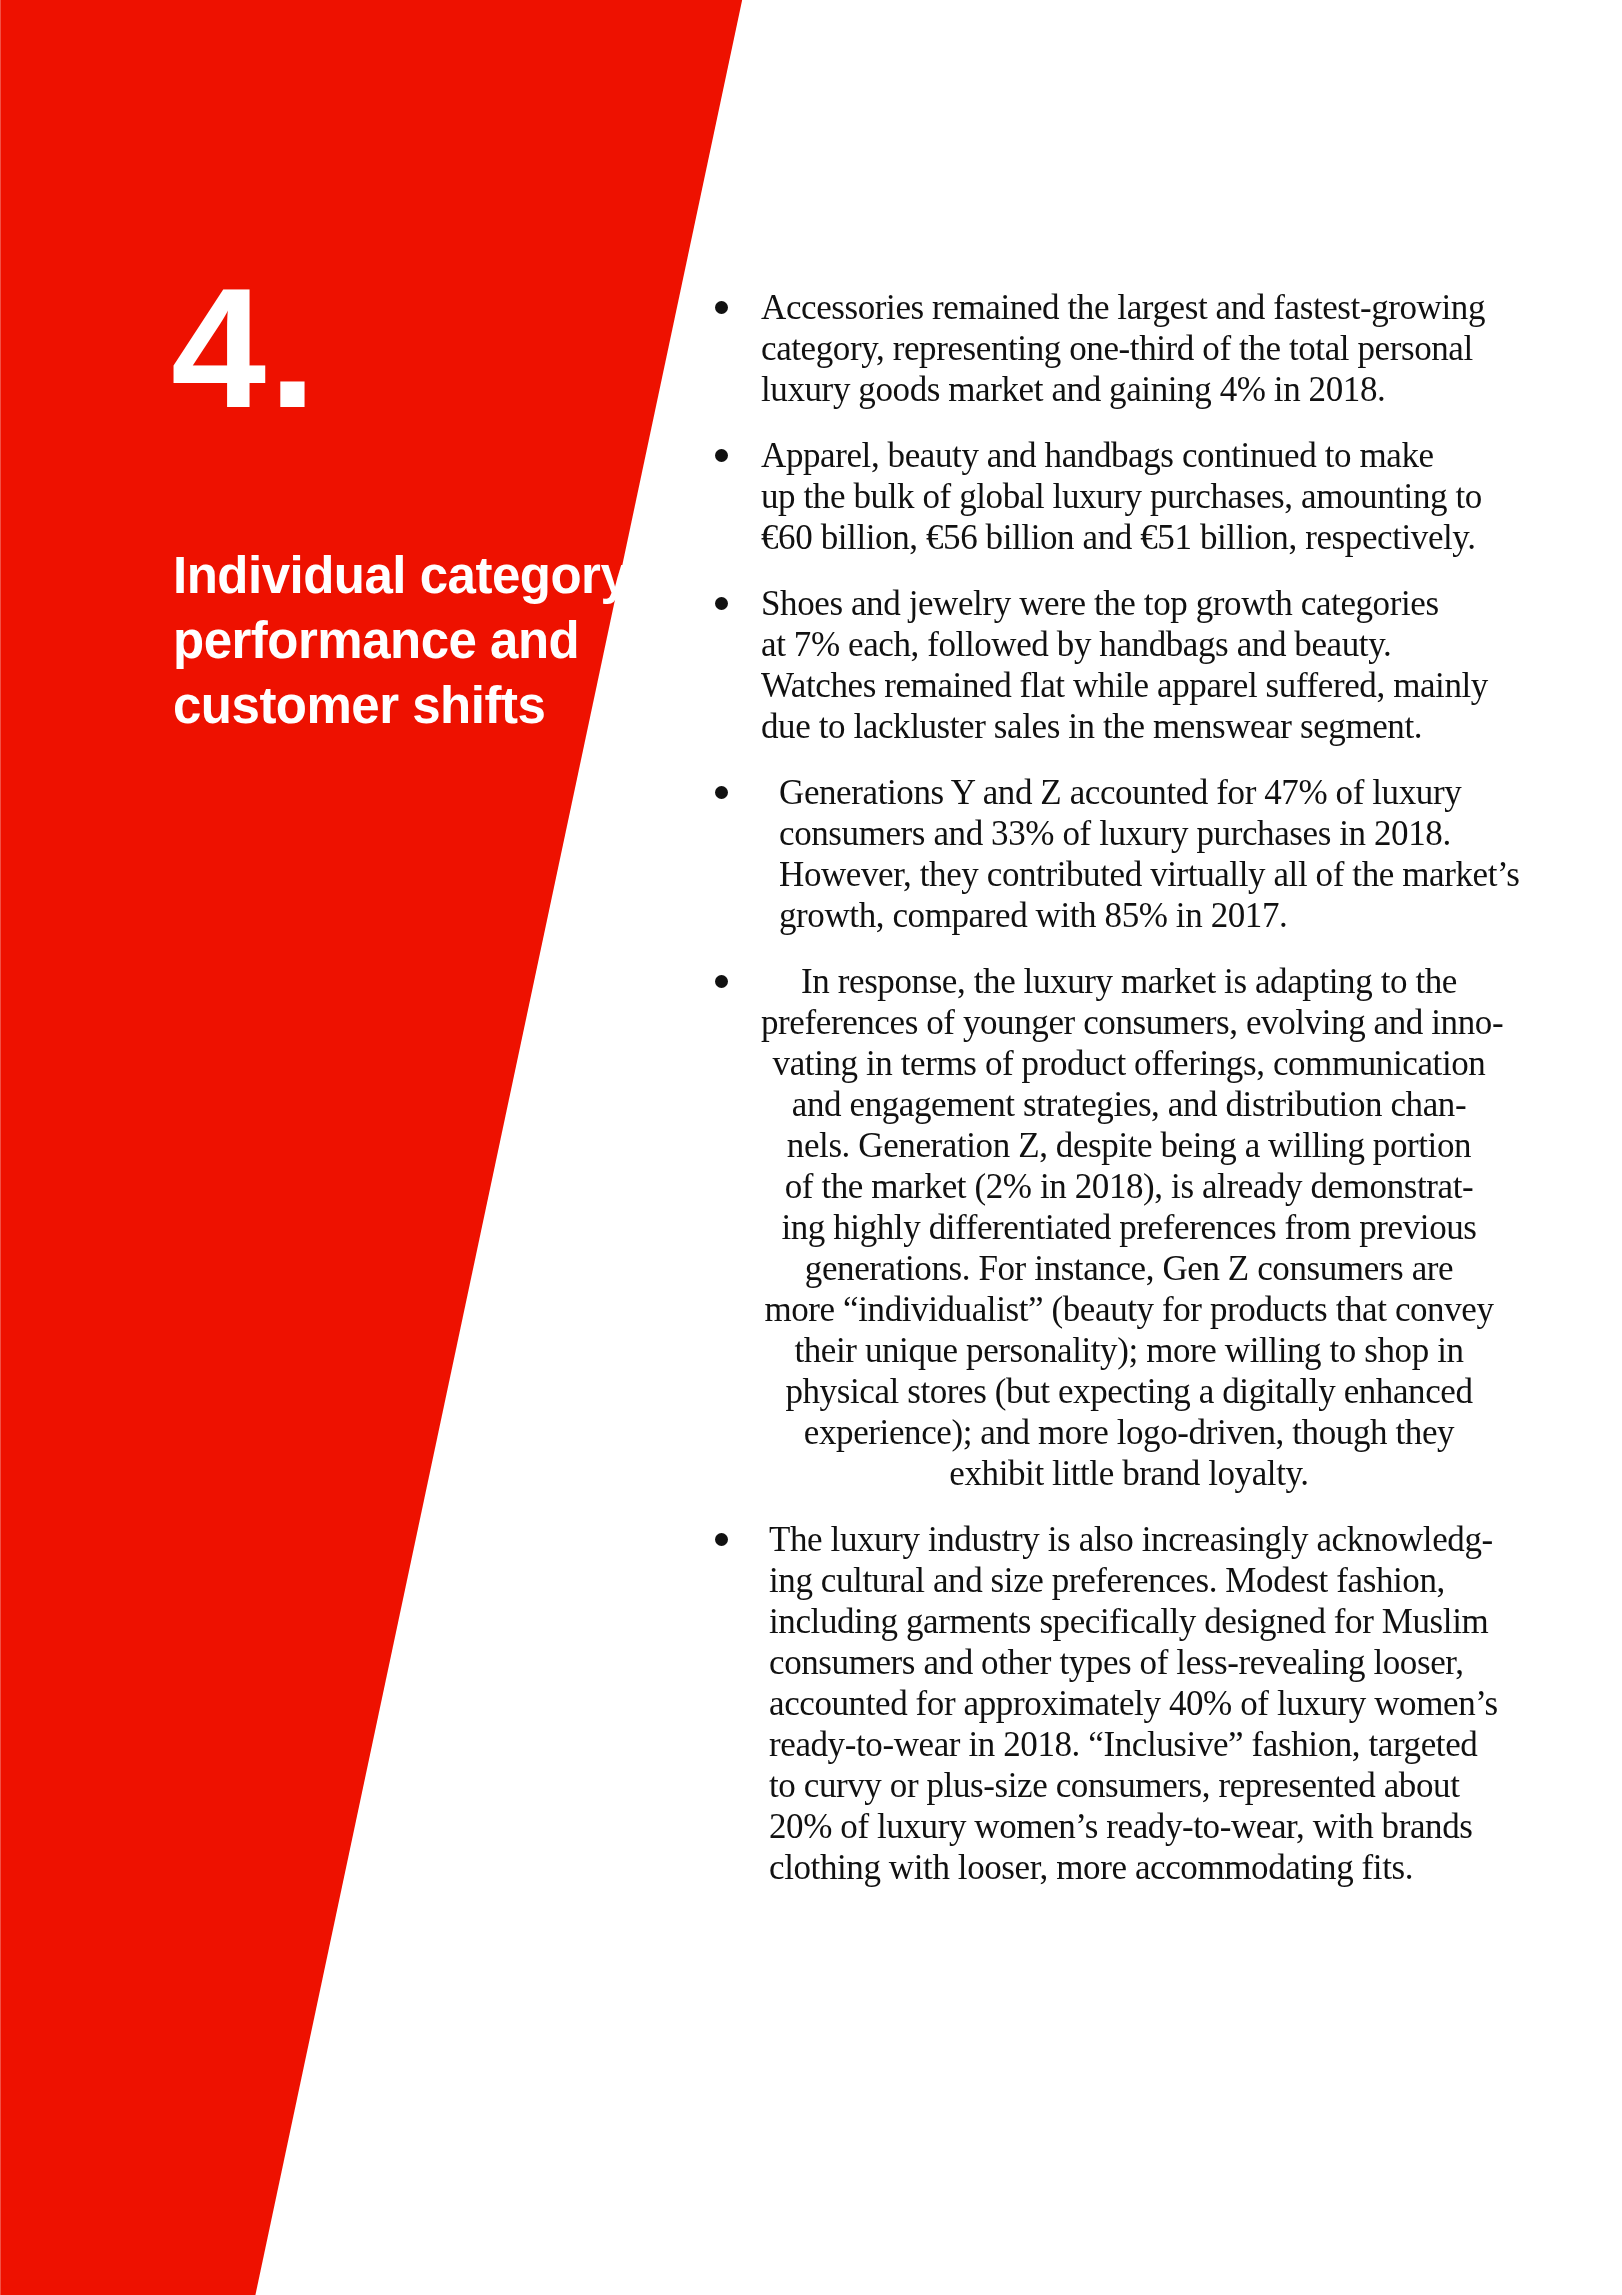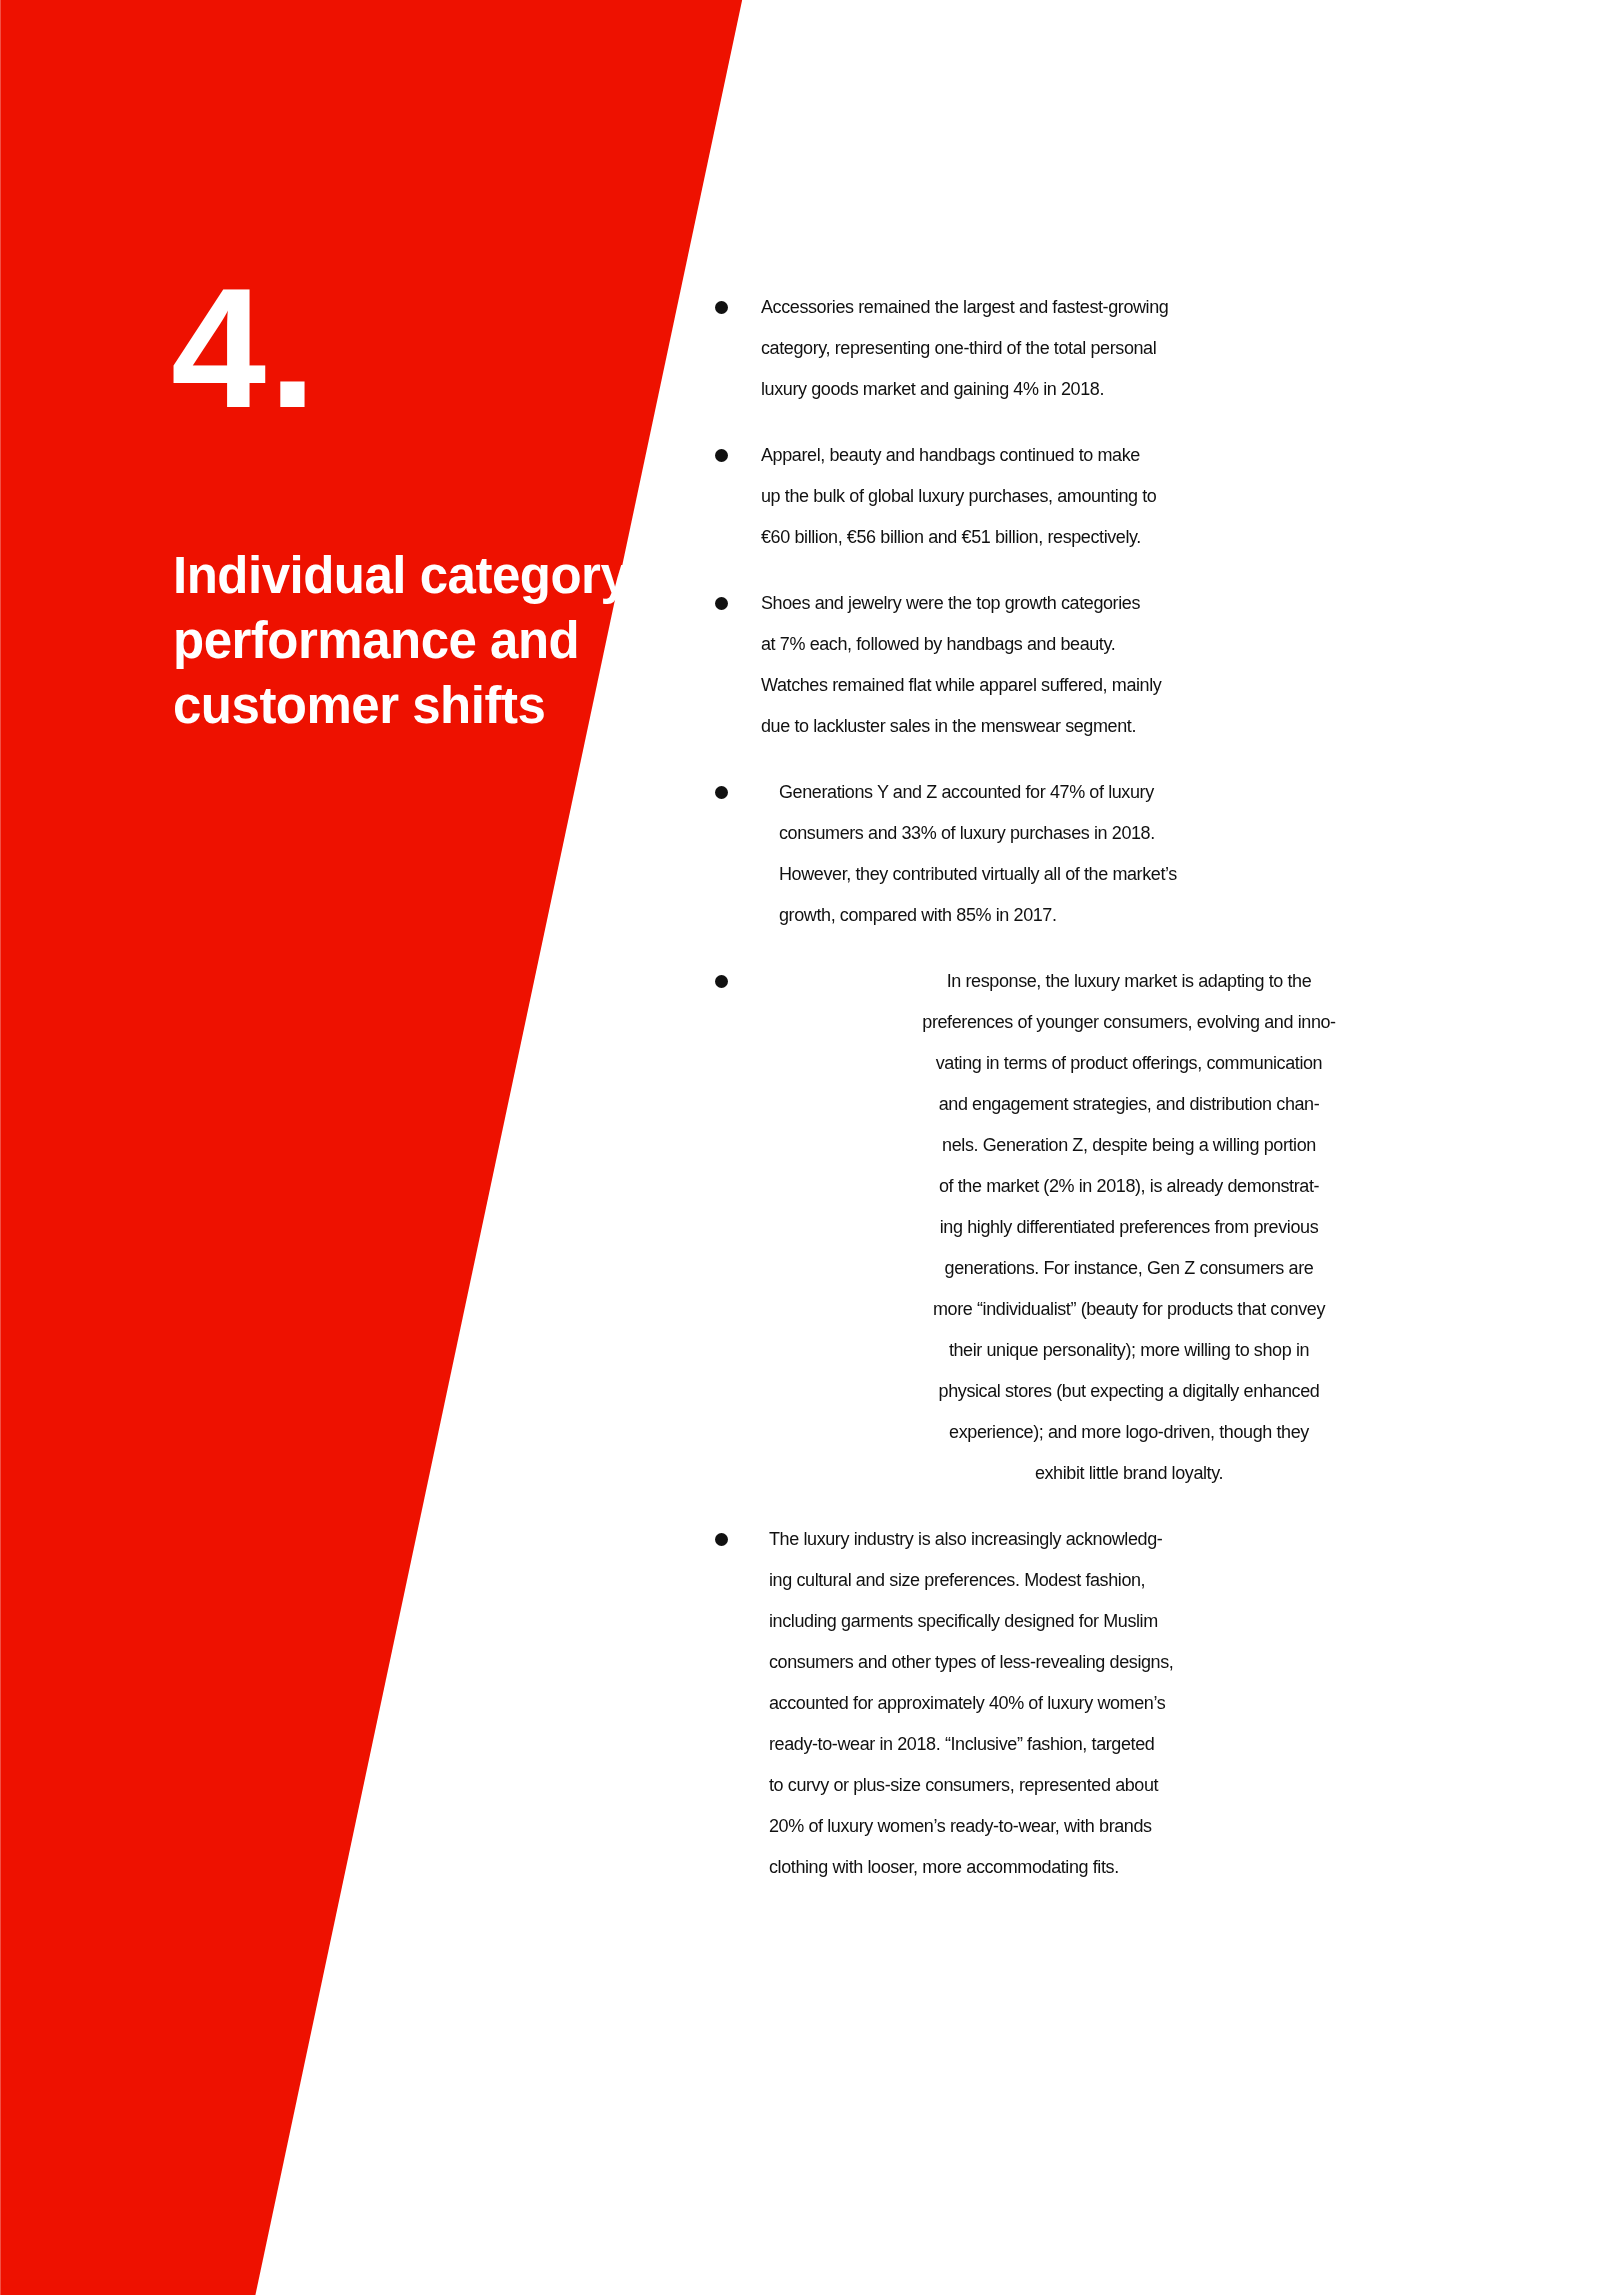--- a/index.html
+++ b/index.html
@@ -63,22 +63,22 @@
     left: 2.6px;
     top: 14.4px;
     width: 13px;
     height: 13px;
     border-radius: 50%;
     background: #111111;
   }
   .bullet-line {
     display: block;
     white-space: nowrap;
-    font-family: Liberation Sans, sans-serif;
-    font-size: 18px;
+    font-family: Liberation Serif, serif;
+    font-size: 35px;
     line-height: 41px;
     letter-spacing: -0.4px;
   }
 </style>
 </head>
 <body>
 
 <svg class="red-band" viewBox="0 0 2480 3508" width="1623" height="2295" xmlns="http://www.w3.org/2000/svg">
   <polygon id="red-band-shape" points="0,0 1134,0 390,3508 0,3508" fill="#EE1100"></polygon>
 </svg>
@@ -143,21 +143,21 @@
         <span class="bullet-line">experience); and more logo-driven, though they</span>
         <span class="bullet-line">exhibit little brand loyalty.</span>
       </p>
     </li>
     <li class="bullet-item">
       <span class="bullet-dot"></span>
       <p style="margin: 8px;">
         <span class="bullet-line">The luxury industry is also increasingly acknowledg-</span>
         <span class="bullet-line">ing cultural and size preferences. Modest fashion,</span>
         <span class="bullet-line">including garments specifically designed for Muslim</span>
-        <span class="bullet-line">consumers and other types of less-revealing designs,</span>
+        <span class="bullet-line">consumers and other types of less-revealing looser,</span>
         <span class="bullet-line">accounted for approximately 40% of luxury women’s</span>
         <span class="bullet-line">ready-to-wear in 2018. “Inclusive” fashion, targeted</span>
         <span class="bullet-line">to curvy or plus-size consumers, represented about</span>
         <span class="bullet-line">20% of luxury women’s ready-to-wear, with brands</span>
         <span class="bullet-line">clothing with looser, more accommodating fits.</span>
       </p>
     </li>
   </ul>
 
 

